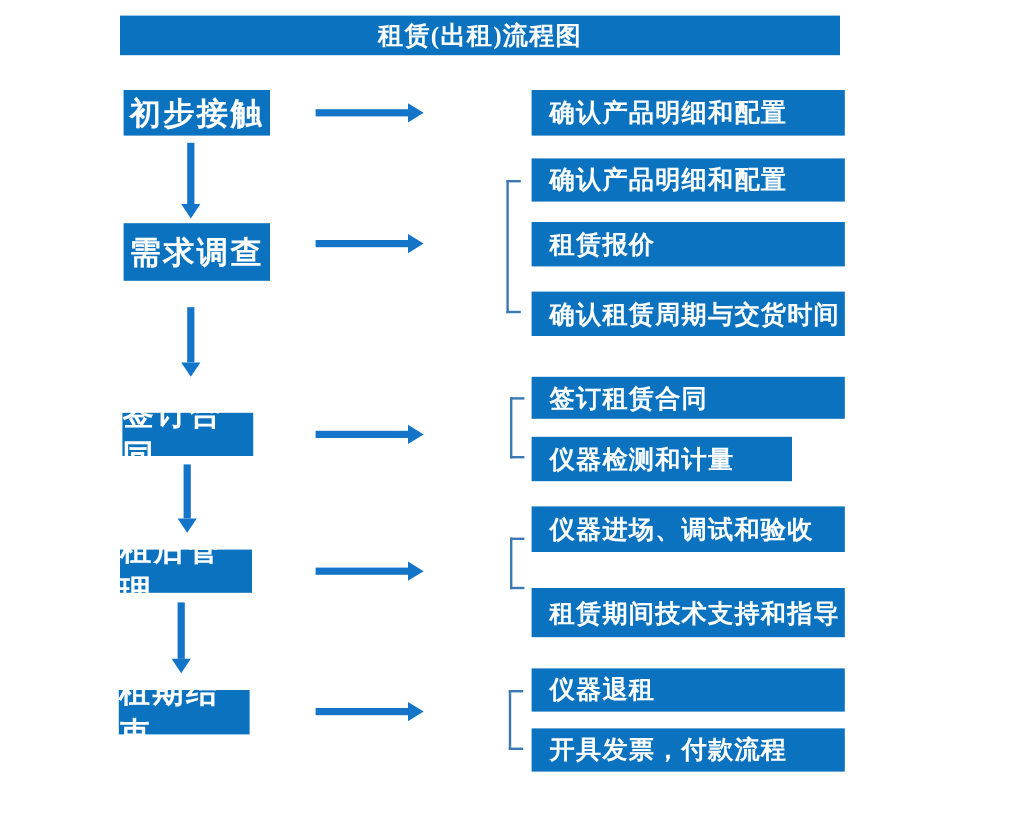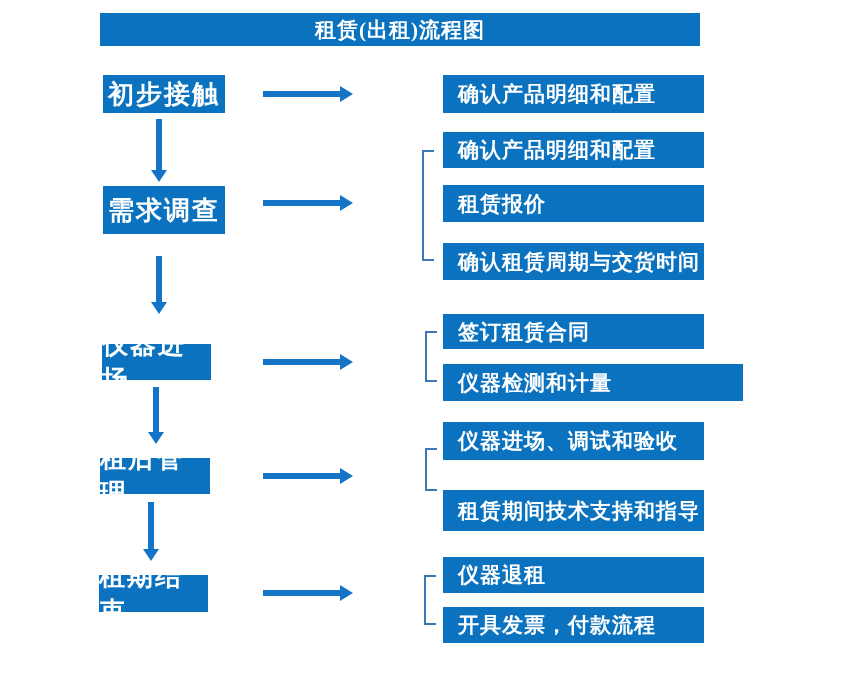--- a/index.html
+++ b/index.html
@@ -44,21 +44,21 @@
 <body>
 
 <div class="canvas">
 
   <div class="title-bar">
     <span>租赁(出租)流程图</span>
   </div>
 
   <div class="box step" style="left:103px;top:75px;width:122px;height:38px">初步接触</div>
   <div class="box step" style="left:103px;top:186px;width:122px;height:48px">需求调查</div>
-  <div class="box step" style="left:102px;top:344px;width:109px;height:36px">仪器进场</div>
+  <div class="box step" style="left:102px;top:344px;width:109px;height:36px">签订合同</div>
   <div class="box step" style="left:100px;top:458px;width:110px;height:36px">租后管理</div>
   <div class="box step" style="left:99px;top:575px;width:109px;height:37px">租期结束</div>
 
   <div class="v-arrow" style="left:151px;top:119px;height:63px">
     <span class="v-shaft"></span>
     <span class="v-head"></span>
   </div>
   <div class="v-arrow" style="left:151px;top:256px;height:58px">
     <span class="v-shaft"></span>
     <span class="v-head"></span>
@@ -96,19 +96,19 @@
   <div class="bracket" style="left:422px;top:150px;height:111px"></div>
   <div class="bracket" style="left:425px;top:331px;height:51px"></div>
   <div class="bracket" style="left:425px;top:448px;height:43px"></div>
   <div class="bracket" style="left:424px;top:575px;height:50px"></div>
 
   <div class="box detail" style="left:443px;top:75px;width:261px;height:38px">确认产品明细和配置</div>
   <div class="box detail" style="left:443px;top:185px;width:261px;height:37px">租赁报价</div>
   <div class="box detail" style="left:443px;top:132px;width:261px;height:36px">确认产品明细和配置</div>
   <div class="box detail" style="left:443px;top:243px;width:261px;height:37px">确认租赁周期与交货时间</div>
   <div class="box detail" style="left:443px;top:314px;width:261px;height:35px">签订租赁合同</div>
-  <div class="box detail" style="left:443px;top:364px;width:300px;height:37px">仪器检测和计量</div>
+  <div class="box detail" style="left:443px;top:364px;width:217px;height:37px">仪器检测和计量</div>
   <div class="box detail" style="left:443px;top:422px;width:261px;height:38px">仪器进场、调试和验收</div>
   <div class="box detail" style="left:443px;top:557px;width:261px;height:36px">仪器退租</div>
   <div class="box detail" style="left:443px;top:490px;width:261px;height:41px">租赁期间技术支持和指导</div>
   <div class="box detail" style="left:443px;top:607px;width:261px;height:36px">开具发票，付款流程</div>
 
 </div>
 
 </body></html>

